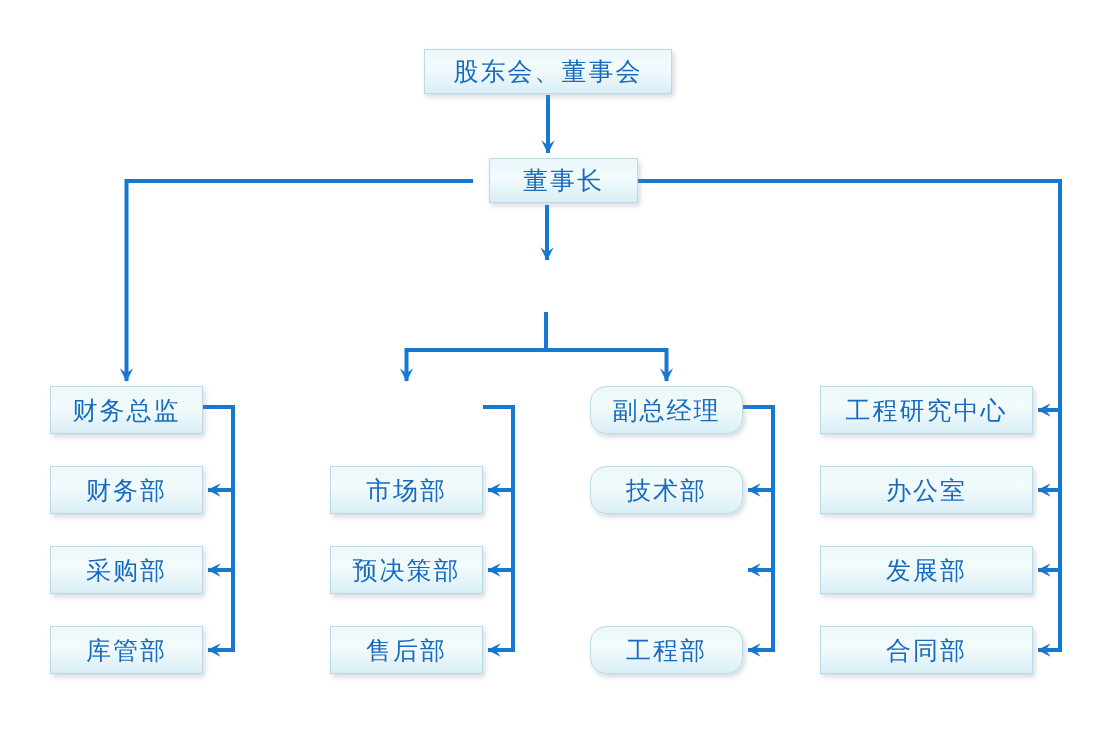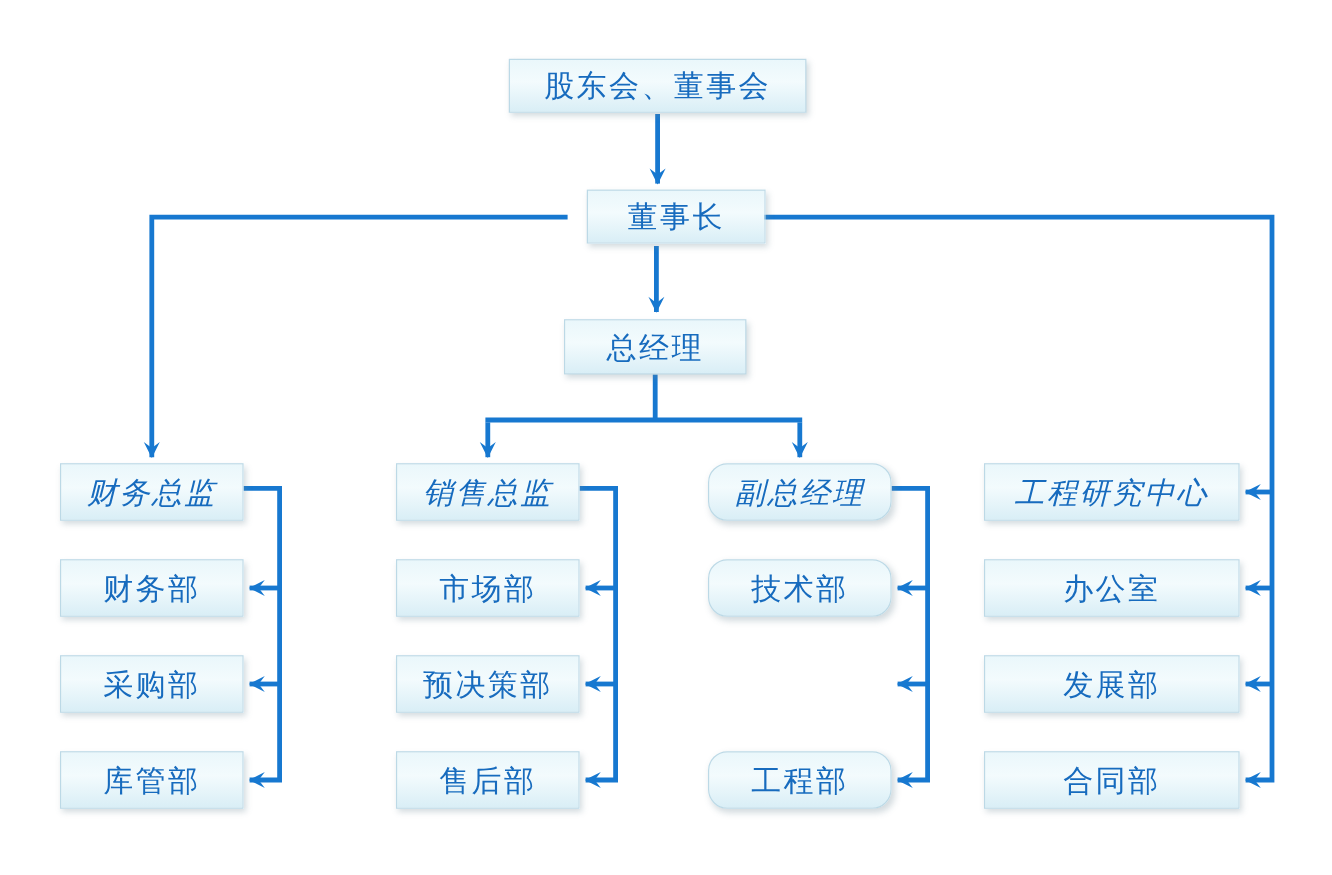--- a/index.html
+++ b/index.html
@@ -50,21 +50,21 @@
   
   #node-root     { left: 424px; top: 49px;  width: 248px; height: 45px; }
   #node-chairman { left: 489px; top: 158px; width: 149px; height: 45px; }
   #node-gm       { left: 470px; top: 266px; width: 152px; height: 46px; }
   
   .c1 { left: 50px;  width: 153px; }
   .c2 { left: 330px; width: 153px; }
   .c3 { left: 590px; width: 153px; border-radius: 16px; }
   .c4 { left: 820px; width: 213px; }
   
-  .r1 { top: 386px; font-style: italic; }
+  .r1 { top: 386px; }
   .r2 { top: 466px; }
   .r3 { top: 546px; }
   .r4 { top: 626px; }
 </style>
 </head>
 <body>
 
 <div id="canvas">
 
   <svg id="edges" viewBox="0 0 1110 729" xmlns="http://www.w3.org/2000/svg">
@@ -97,28 +97,26 @@
     <path d="M513,490 L488,490" marker-end="url(#arrow)"></path>
     <path d="M513,570 L488,570" marker-end="url(#arrow)"></path>
 
     <path d="M743,407 L773,407 L773,650 L748,650" marker-end="url(#arrow)"></path>
     <path d="M773,490 L748,490" marker-end="url(#arrow)"></path>
     <path d="M773,570 L748,570" marker-end="url(#arrow)"></path>
   </svg>
 
   <div class="node" id="node-root">股东会、董事会</div>
   <div class="node" id="node-chairman">董事长</div>
-  <div class="node" id="node-gm">总经理</div>
 
   <div class="node c1 r1">财务总监</div>
   <div class="node c1 r2">财务部</div>
   <div class="node c1 r3">采购部</div>
   <div class="node c1 r4">库管部</div>
 
-  <div class="node c2 r1">销售总监</div>
   <div class="node c2 r2">市场部</div>
   <div class="node c2 r3">预决策部</div>
   <div class="node c2 r4">售后部</div>
 
   <div class="node c3 r1">副总经理</div>
   <div class="node c3 r2">技术部</div>
   <div class="node c3 r4">工程部</div>
 
   <div class="node c4 r2">办公室</div>
   <div class="node c4 r1">工程研究中心</div>

